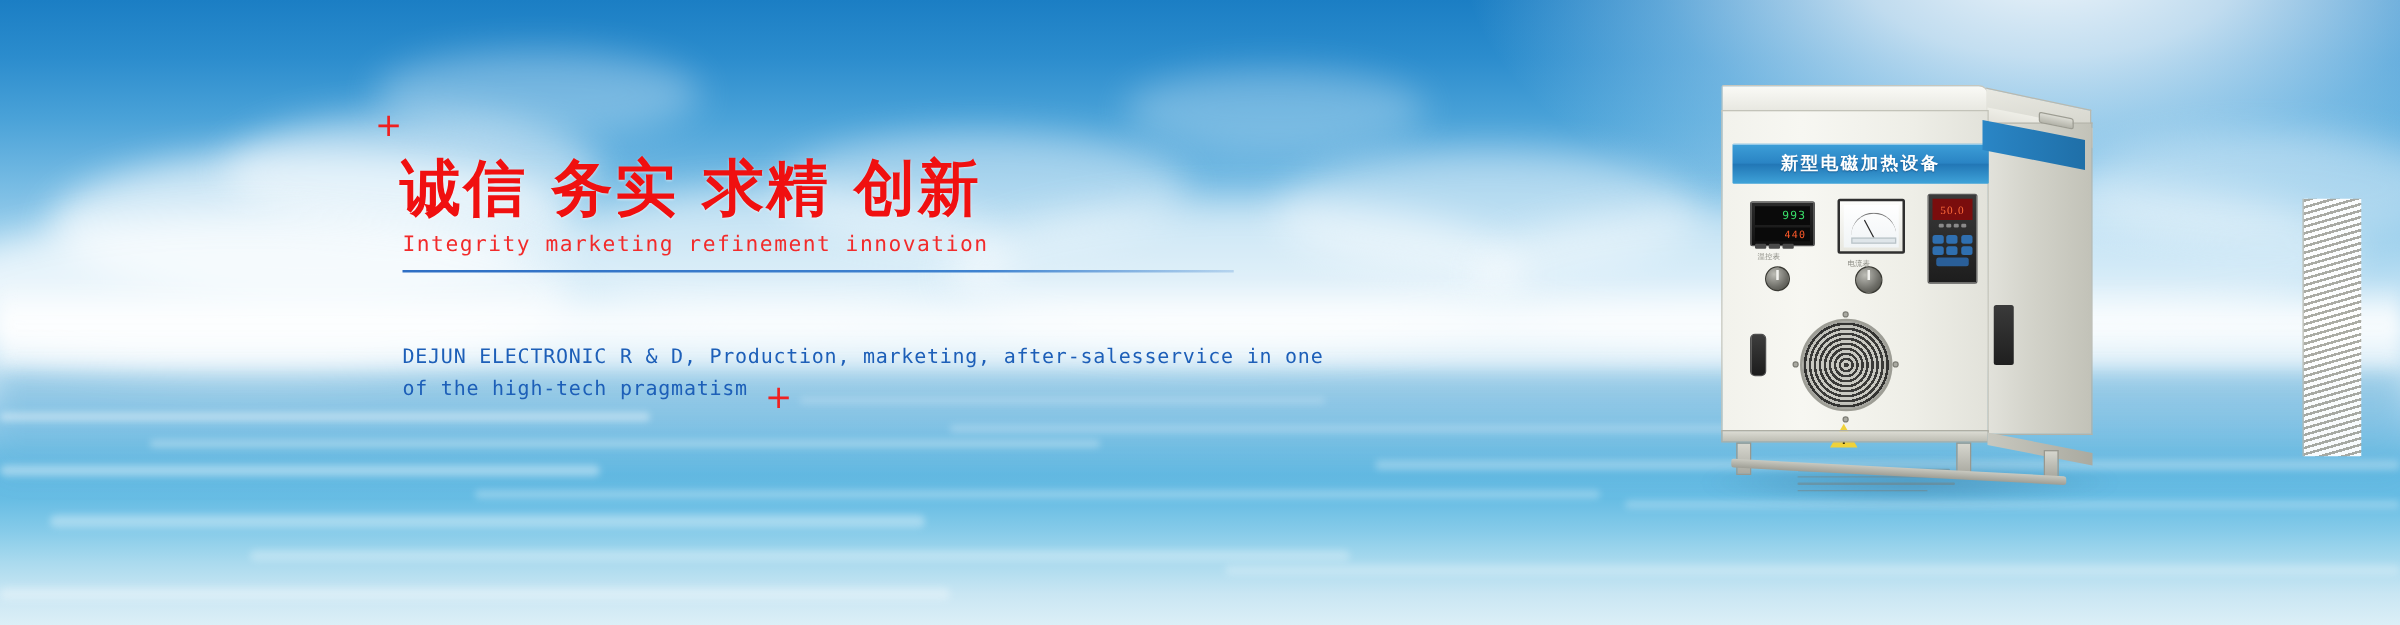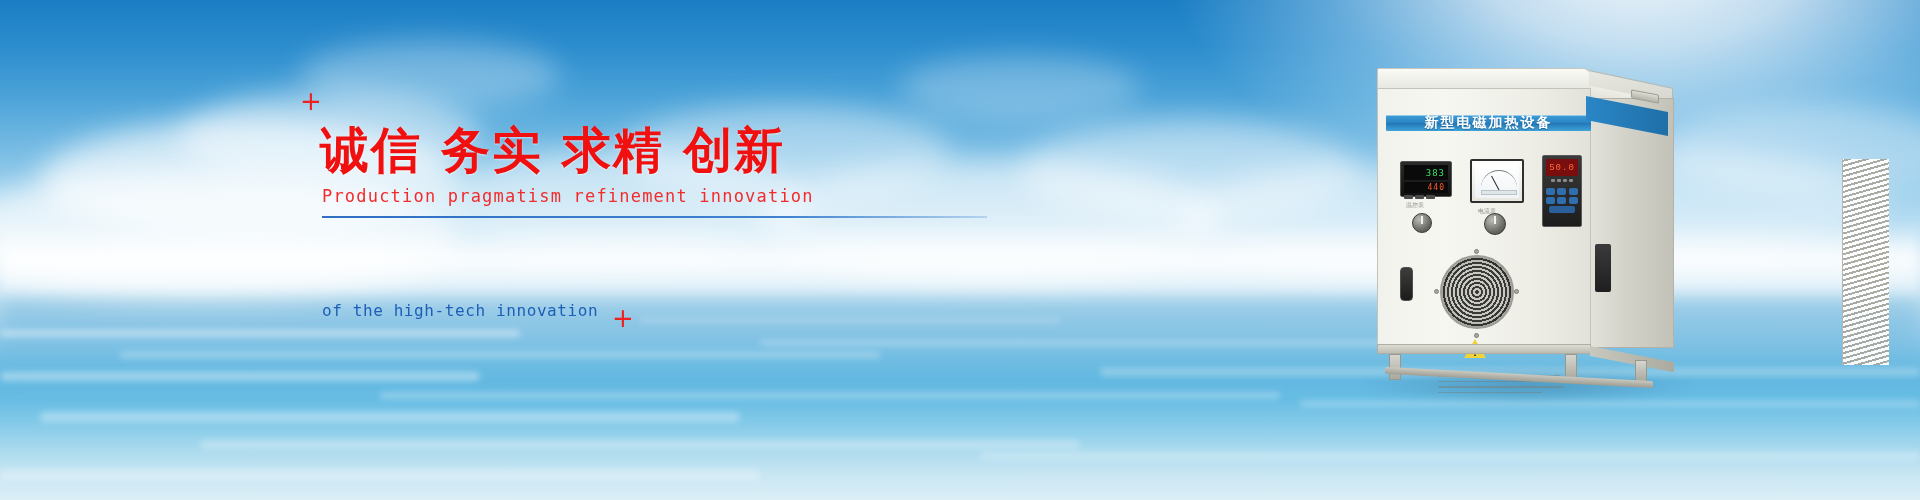--- a/index.html
+++ b/index.html
@@ -165,21 +165,21 @@
     border:1px solid #b2b2a8; border-left:none;
   }
   .side-top-slope {
     position:absolute; left:217px; top:18px; width:84px; height:16px;
     background:linear-gradient(to bottom,#eeeee7,#dedcd4);
     transform:skewY(11deg); transform-origin:left top;
   }
 
   
   .plate {
-    position:absolute; left:8px; top:26px; width:205px; height:16px;
+    position:absolute; left:8px; top:26px; width:205px; height:32px;
     background:linear-gradient(to bottom,#3d9fd8 0%,#2a84c4 48%,#2277b6 52%,#3fa3d9 100%);
     border-radius:1px;
     display:flex; align-items:center; justify-content:center;
     box-shadow:inset 0 1px 0 rgba(255,255,255,.45);
   }
   .plate-text {
     font-family:"DejaVu Sans", sans-serif;
     font-size:14px; font-weight:700; color:#ffffff; letter-spacing:2px;
     text-shadow:0 1px 1px rgba(0,40,80,.4);
   }
@@ -240,21 +240,21 @@
 
   .ctrl-inverter {
     position:absolute; left:164px; top:66px; width:40px; height:72px;
     background:linear-gradient(to bottom,#3a3a3a,#1d1d1d);
     border:1px solid #5a5a5a; border-radius:2px; padding:3px;
   }
   .inv-screen {
     width:100%; height:17px; background:#7a0d0d;
     display:flex; align-items:center; justify-content:center;
   }
-  .inv-digits { font-family:Liberation Mono, monospace; font-size:9px; color:#ff6a3a; letter-spacing:1px;text-align:right; }
+  .inv-digits { font-family:Liberation Serif, serif; font-size:9px; color:#ff6a3a; letter-spacing:1px;text-align:right; }
   .inv-leds { display:flex; gap:2px; justify-content:center; margin-top:3px; }
   .inv-led { width:4px; height:3px; background:#8a8a8a; border-radius:1px; }
   .inv-keys {
     margin-top:6px; display:grid; grid-template-columns:repeat(3,1fr);
     gap:2px; justify-items:center;
   }
   .inv-key { width:9px; height:7px; background:#2f6fb0; border-radius:2px; }
   .inv-key.wide { grid-column:1 / span 3; width:26px; height:7px; background:#2a5f99; }
 
   
@@ -387,23 +387,24 @@
   <div class="streak s7"></div>
   <div class="streak s8"></div>
   <div class="streak s9"></div>
   <div class="streak s10"></div>
   <div class="streak s11"></div>
   <div class="streak s12"></div>
 
   <div class="content">
     <div class="cross cross-1">+</div>
     <div class="headline">诚信 务实 求精 创新</div>
-    <div class="sub-en">Production  pragmatism  refinement  innovation</div>
+    <div class="sub-en">Integrity  marketing  refinement  innovation</div>
     <div class="divider"></div>
-    <div class="en-line2">of the high-tech innovation</div>
+    <div class="en-line1">DEJUN ELECTRONIC R &amp; D, Production, marketing, after-salesservice in one</div>
+    <div class="en-line2">of the high-tech pragmatism</div>
     <div class="cross cross-2">+</div>
   </div>
 
   <div class="machine">
     <div class="mach-shadow"></div>
 
     <div class="lid"></div>
     <div class="lid-side"></div>
     <div class="side-top-slope"></div>
 
@@ -414,21 +415,21 @@
     <div class="side-handle"></div>
 
     <div class="front">
 
       <div class="plate">
         <span class="plate-text">新型电磁加热设备</span>
       </div>
 
       <div class="ctrl-temp">
         <div class="temp-screen">
-          <span class="temp-digits">383</span>
+          <span class="temp-digits">993</span>
         </div>
         <div class="temp-screen2">
           <span class="temp-digits2">440</span>
         </div>
         <div class="temp-btns">
           <div class="temp-btn"></div>
           <div class="temp-btn"></div>
           <div class="temp-btn"></div>
         </div>
       </div>

